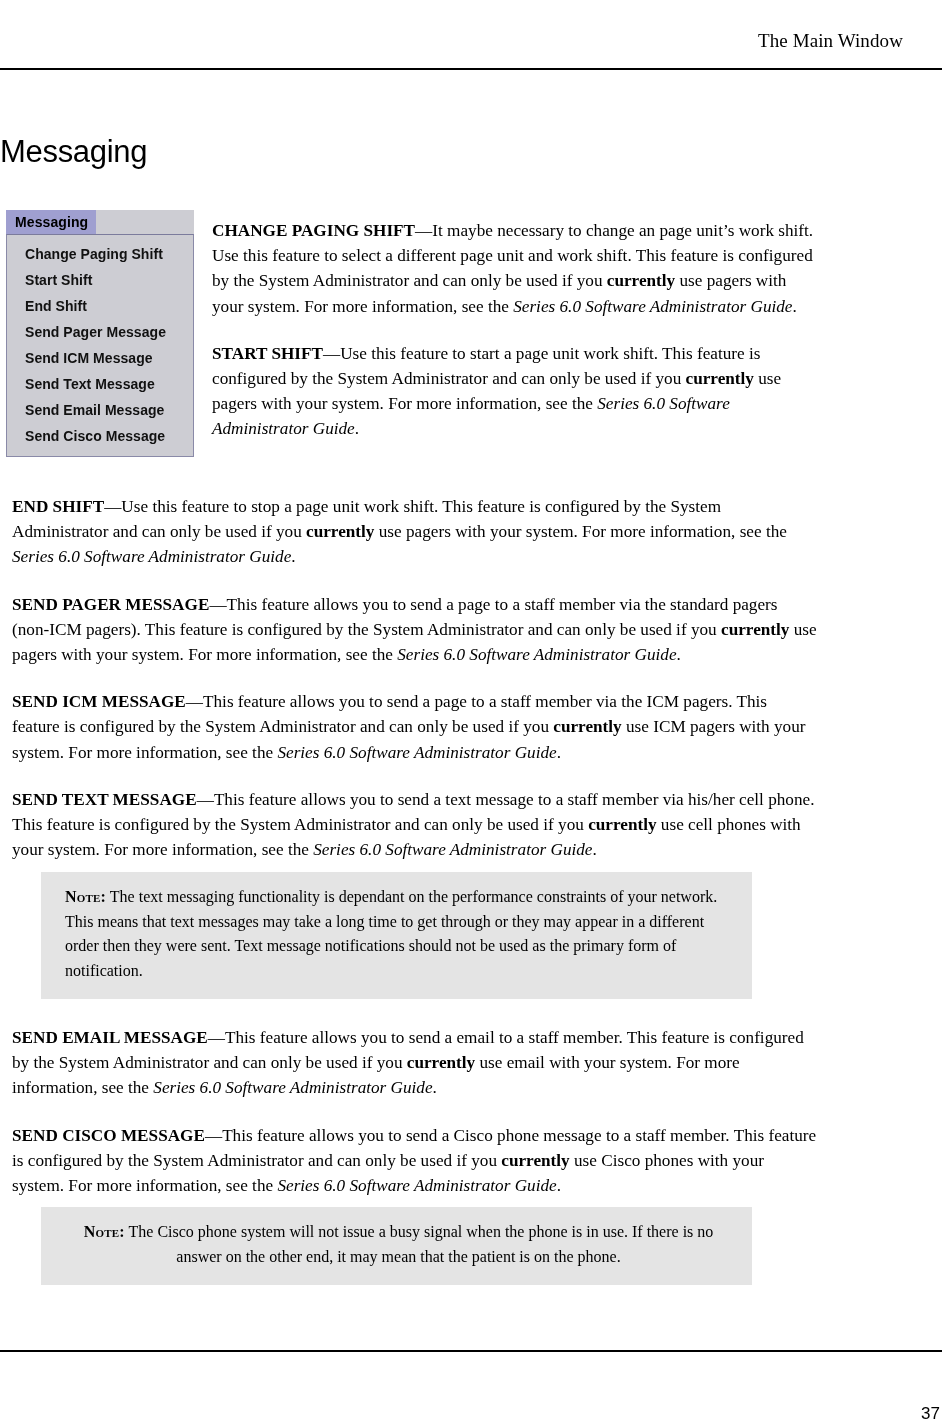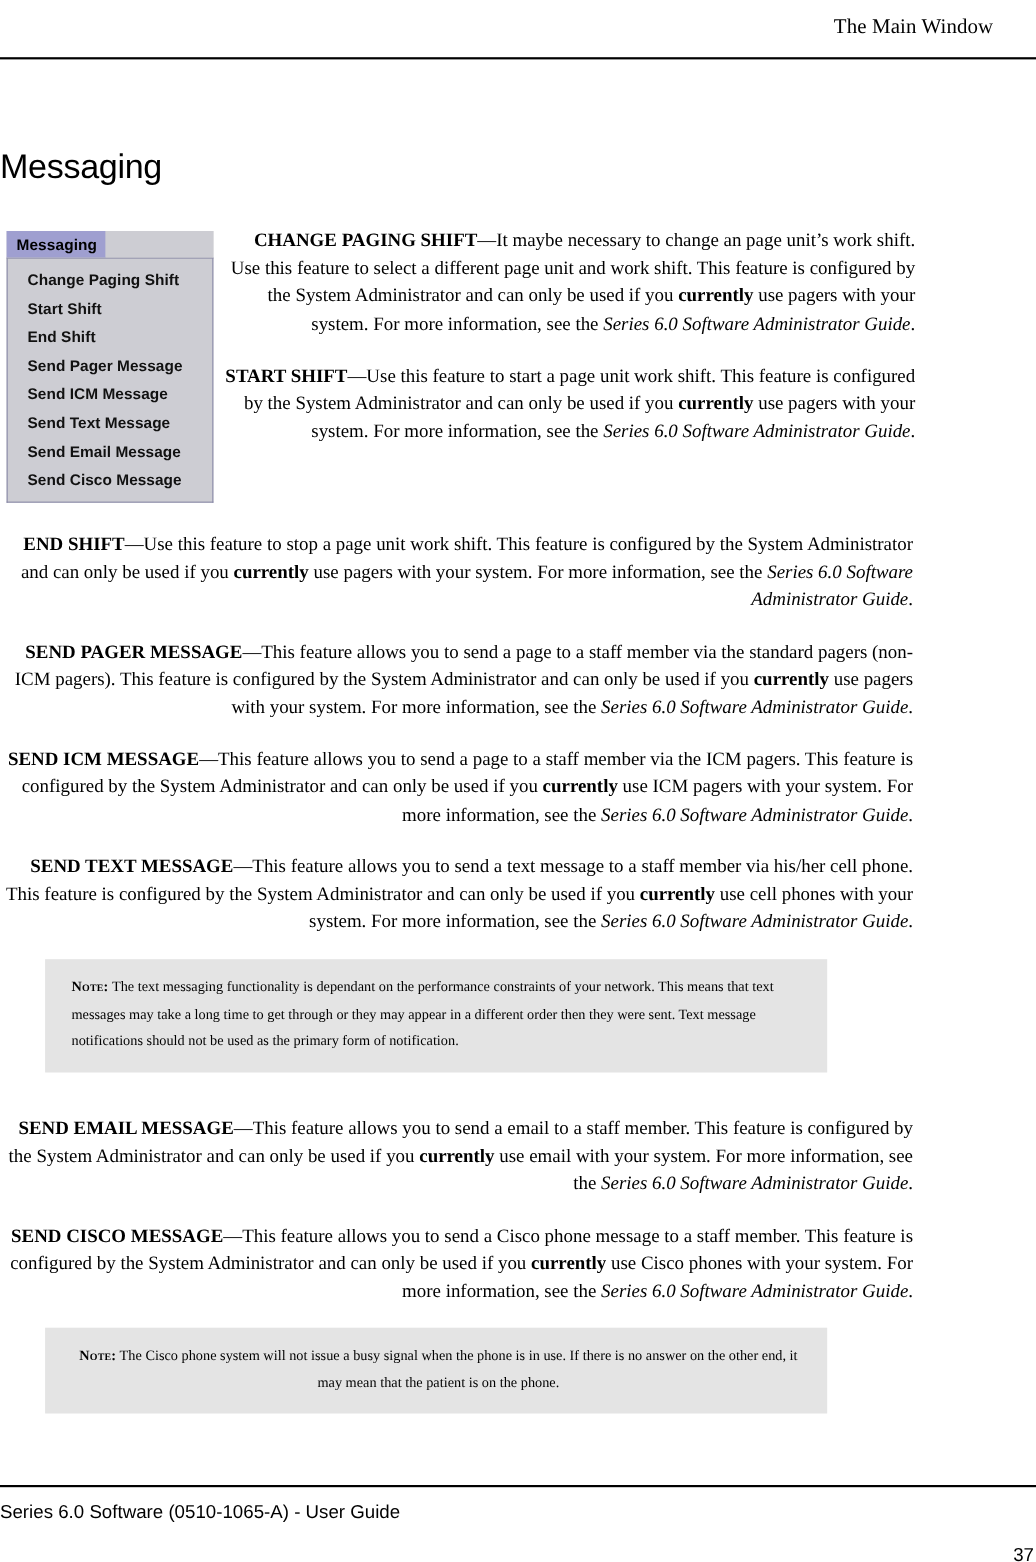--- a/index.html
+++ b/index.html
@@ -12,21 +12,21 @@
     height: 1420px;
     position: relative;
     font-family: "Liberation Serif", serif;
     color: #000000;
     overflow: hidden;
   }
 
   
   #page-header {
     position: absolute;
-    top: 14px;
+    top: 30px;
     left: 0;
     width: 905px;
     height: 30px;
   }
   #page-header .hdr-text {
     position: absolute;
     right: 2px;
     top: 0;
     font-family: "Liberation Serif", serif;
     font-size: 19px;
@@ -105,25 +105,25 @@
     line-height: 26px;
     height: 26px;
     color: #111111;
     padding-left: 18px;
     white-space: nowrap;
     letter-spacing: 0.05px;
   }
 
   
   p.body {
-    margin: 0;
+    margin: 12px;
     font-family: "Liberation Serif", serif;
     font-size: 17.2px;
     line-height: 25.2px;
-    text-align: right;
+    text-align: left;
   }
   p.body + p.body {
     margin-top: 22px;
   }
   .lead {
     font-weight: bold;
   }
   .it {
     font-style: italic;
   }
@@ -149,21 +149,21 @@
 
   
   .note-box {
     background: #e4e4e4;
     box-sizing: border-box;
     padding: 13px 20px 16px 24px;
   }
   .note-box p {
     margin: 0;
     font-family: "Liberation Serif", serif;
-    font-size: 13px;
+    font-size: 16px;
     line-height: 24.5px;
   }
   .note-label {
     font-variant: small-caps;
     font-weight: bold;
     letter-spacing: 0.2px;
   }
   #note-1 {
     position: absolute;
     left: 41px;
@@ -291,15 +291,14 @@
   </p>
 
 </div>
 
 <div class="note-box" id="note-2">
   <p><span class="note-label">Note:</span><span> The Cisco phone system will not issue a busy signal when the phone is in use. If there is no answer on the other end, it may mean that the patient is on the phone.</span></p>
 </div>
 
 <div id="page-footer">
   <div class="ftr-rule"></div>
-  <div class="ftr-left">Series 6.0 Software (0510-1065-A) - User Guide</div>
   <div class="ftr-right">37</div>
 </div>
 
 </body></html>

